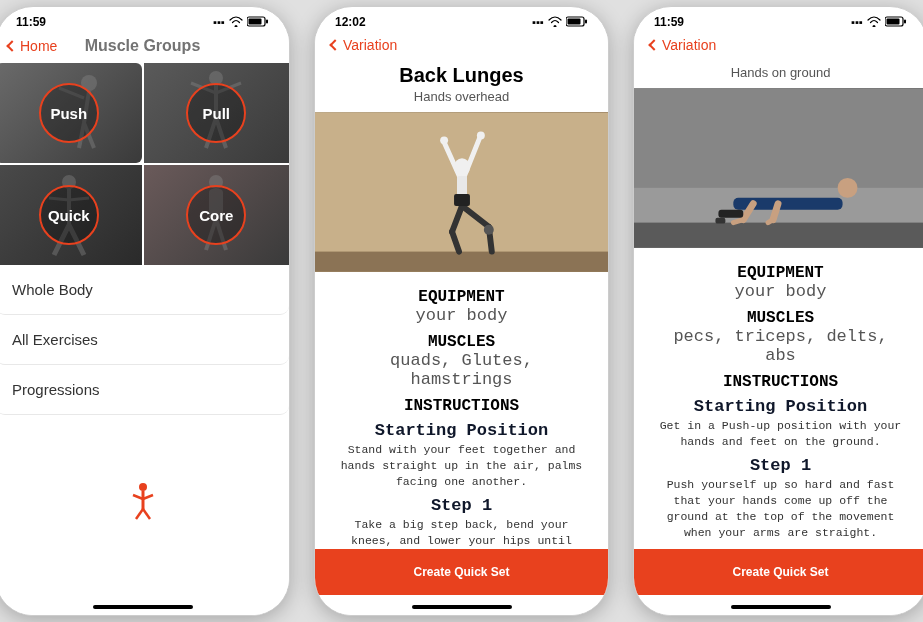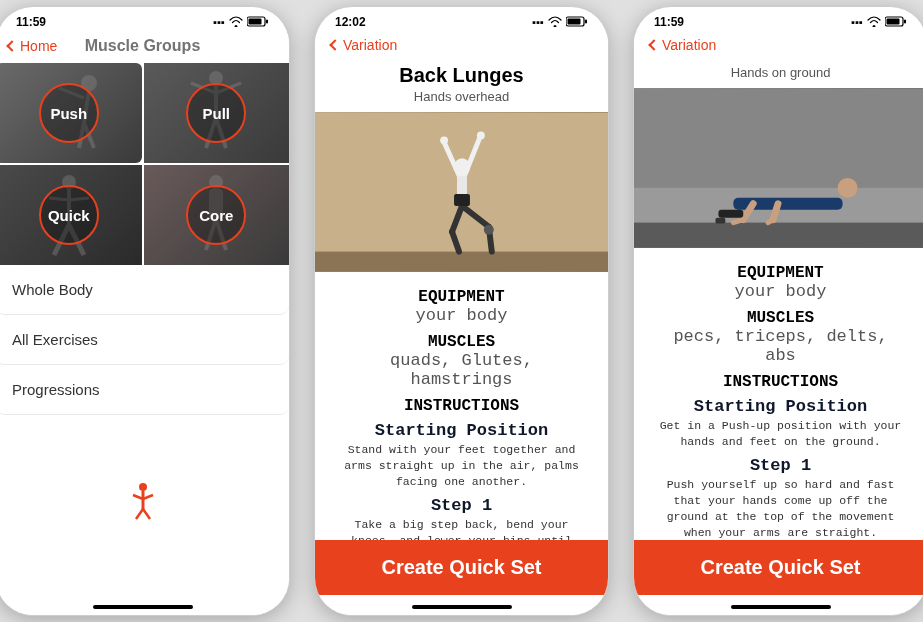--- a/index.html
+++ b/index.html
@@ -213,21 +213,21 @@
     .step-text {
       font-size: 11.5px;
       color: #333;
       text-align: center;
       line-height: 1.4;
     }
     .cta-button {
       background: #e8411e;
       color: #fff;
       text-align: center;
-      font-size: 20px;
+      font-size: 12px;
       font-weight: 700;
       padding: 16px;
       border-radius: 0;
       cursor: pointer;
     }
     .chevron-left {
       display: inline-block;
       width: 8px;
       height: 8px;
       border-left: 2px solid #e8411e;
@@ -405,21 +405,21 @@
       </svg>
     </div>
 
     <div class="exercise-content" style="flex:1;overflow-y:auto;">
       <div class="section-heading-bold">EQUIPMENT</div>
       <div class="section-value">your body</div>
       <div class="section-heading-bold">MUSCLES</div>
       <div class="section-value">quads, Glutes, hamstrings</div>
       <div class="section-heading-bold">INSTRUCTIONS</div>
       <div class="step-heading">Starting Position</div>
-      <div class="step-text">Stand with your feet together and arms straight up in the air, palms facing one another.</div>
+      <div class="step-text">Stand with your feet together and hands straight up in the air, palms facing one another.</div>
       <div class="step-heading">Step 1</div>
       <div class="step-text">Take a big step back, bend your knees, and lower your hips until your trailing knee almost touches the ground.</div>
       <div class="step-heading">Step 2</div>
     </div>
 
     <div class="cta-button">Create Quick Set</div>
     <div class="home-indicator" style="background:#fff;">
       <div class="home-bar"></div>
     </div>
   </div>

